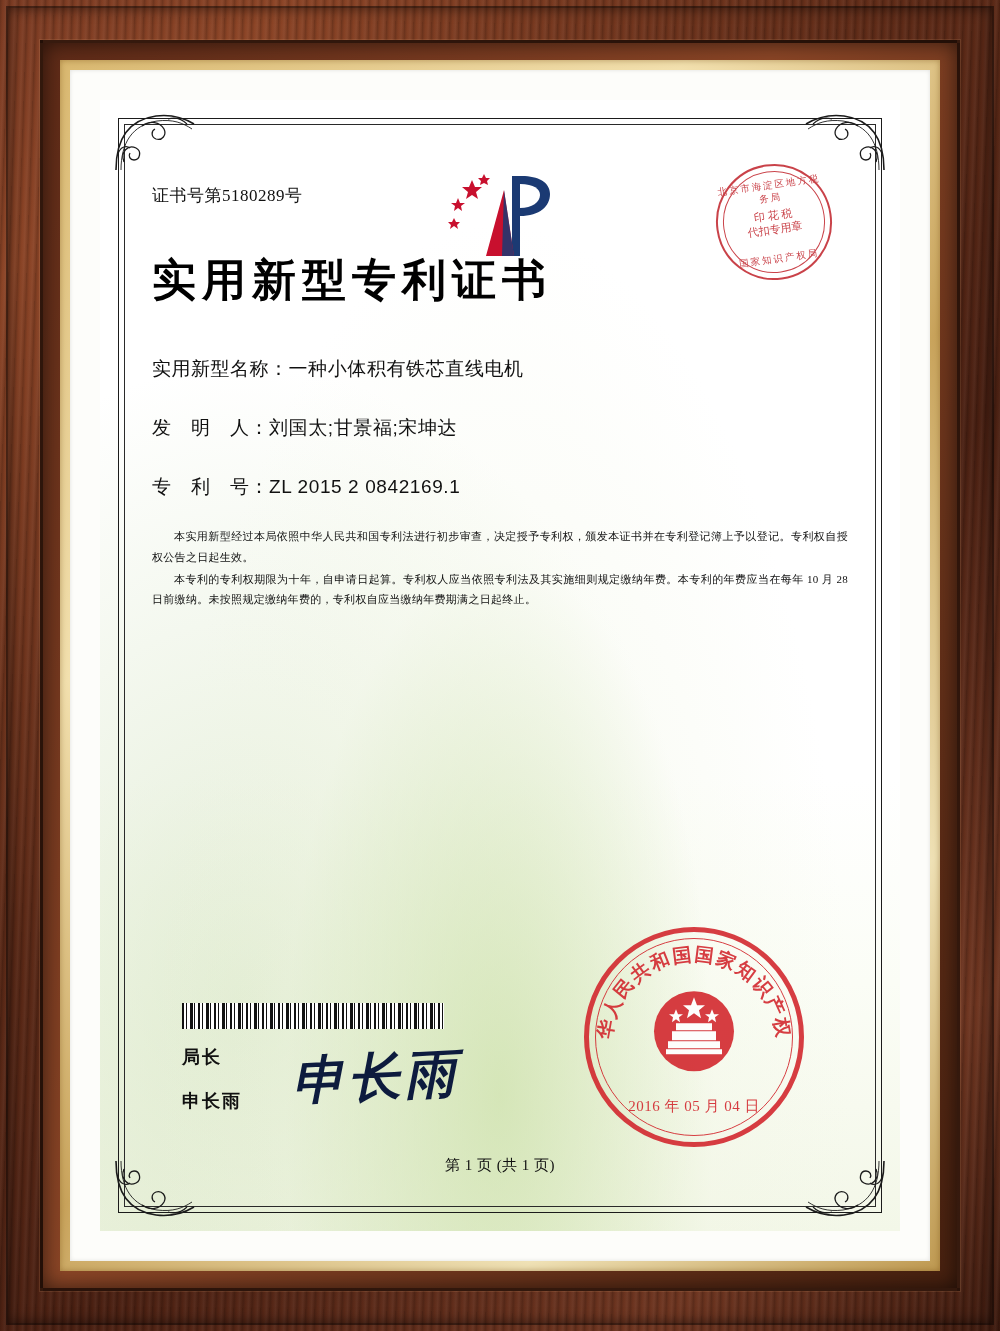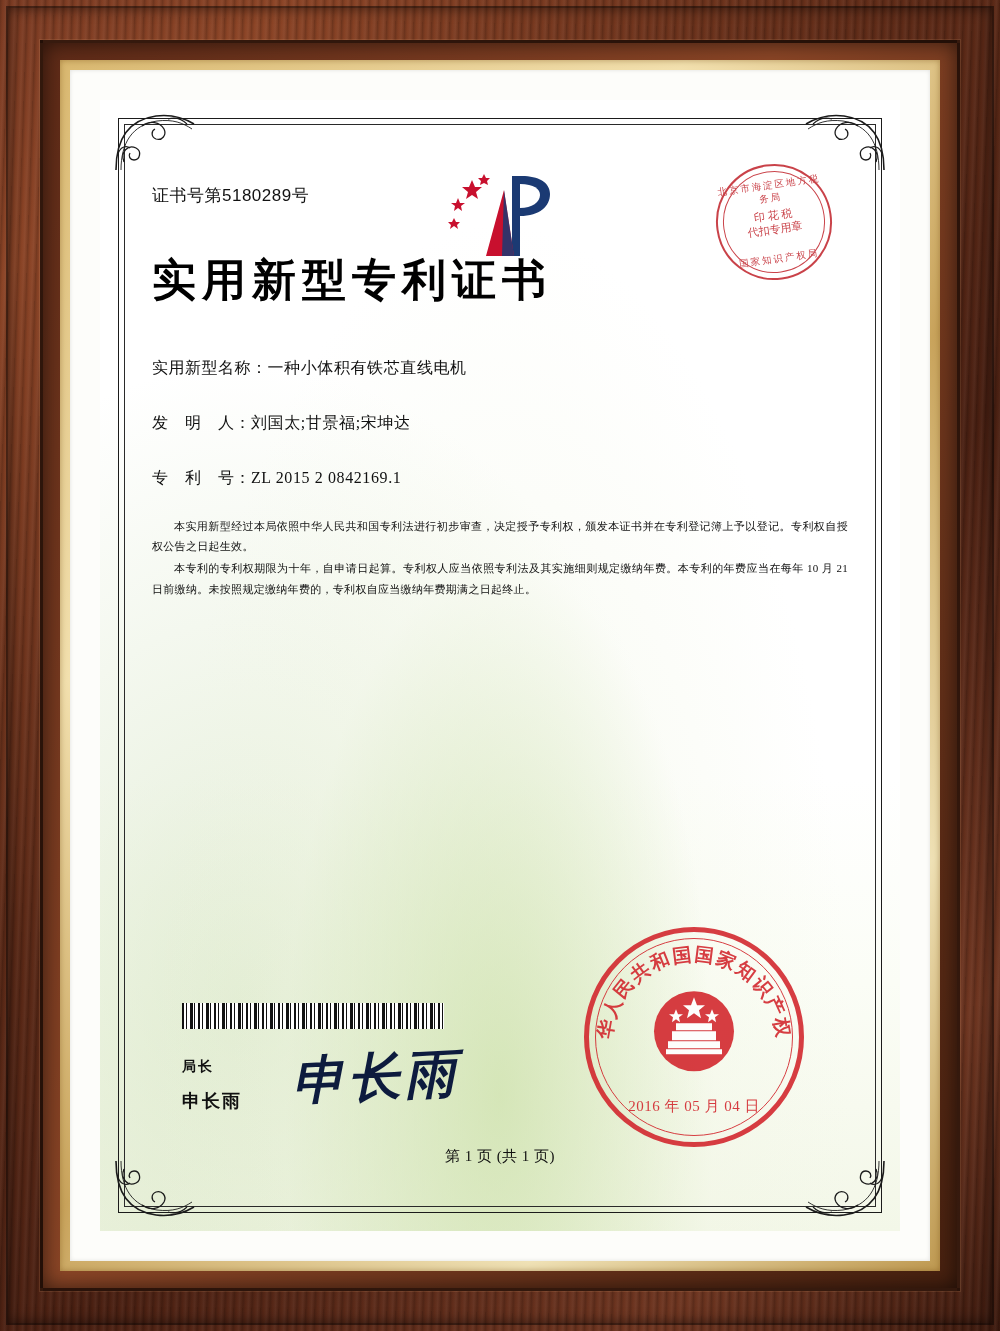--- a/index.html
+++ b/index.html
@@ -97,21 +97,21 @@
   .corner.tr { right: 12px; top: 10px;  transform: scaleX(-1); }
   .corner.bl { left: 12px;  bottom: 10px; transform: scaleY(-1); }
   .corner.br { right: 12px; bottom: 10px; transform: scale(-1,-1); }
 
   
   .content {
     position: absolute;
     left: 52px; top: 62px; right: 52px; bottom: 40px;
   }
   .cert-no {
-    font-family: Liberation Sans, sans-serif;
+    font-family: Liberation Serif, serif;
     font-size: 17px;
     color: #111;
     letter-spacing: 0.5px;
     margin-top: 22px;
   }
 
   
   .logo {
     position: absolute;
     left: 290px; top: 6px;
@@ -160,22 +160,22 @@
     text-align: left;
     font-family: "DejaVu Serif", serif;
     font-weight: bold;
     font-size: 44px;
     letter-spacing: 6px;
     color: #000;
   }
 
   .fields { margin-top: 48px; }
   .field {
-    font-family: Liberation Serif, serif;
-    font-size: 16px;
+    font-family: Liberation Sans, sans-serif;
+    font-size: 19px;
     color: #111;
     margin-bottom: 26px;
     line-height: 1.2;
     margin-top: 36px;
   }
   .field .lbl { letter-spacing: 0.5px; }
   .field .val { letter-spacing: 0.6px; }
 
   .paras { margin-top: 28px; }
   .para {
@@ -201,25 +201,25 @@
         #111 8px, #111 11px, #fff 11px, #fff 12px,
         #111 12px, #111 13px, #fff 13px, #fff 16px);
   }
 
   .signature-block {
     position: absolute;
     left: 30px; bottom: 78px;
     font-family: "DejaVu Sans", sans-serif;
   }
   .signature-block .role {
-    font-size: 14px;
+    font-size: 18px;
     font-weight: bold;
     color: #111;
     letter-spacing: 2px;
-    margin-bottom: 13px;
+    margin-bottom: 20px;
   }
   .signature-block .name {
     font-size: 18px;
     font-weight: bold;
     color: #111;
     letter-spacing: 2px;
   }
   .handwriting {
     position: absolute;
     left: 140px; bottom: 78px;
@@ -271,21 +271,21 @@
     left: 0; bottom: 26px; width: 100%;
     text-align: center;
     font-family: "Liberation Serif", serif;
     font-size: 15px;
     color: #d2232a;
     letter-spacing: 0.5px;
   }
 
   .page-footer {
     position: absolute;
-    left: 0; bottom: 25px; width: 100%;
+    left: 0; bottom: 16px; width: 100%;
     text-align: center;
     font-family: "Liberation Serif", serif;
     font-size: 15px;
     color: #111;
     letter-spacing: 0.5px;
   }
 </style>
 </head>
 <body>
 
@@ -376,21 +376,21 @@
         <div class="field">
           <span class="lbl">发　明　人：</span><span class="val">刘国太;甘景福;宋坤达</span>
         </div>
         <div class="field">
           <span class="lbl">专　利　号：</span><span class="val">ZL 2015 2 0842169.1</span>
         </div>
       </div>
 
       <div class="paras">
         <p class="para">本实用新型经过本局依照中华人民共和国专利法进行初步审查，决定授予专利权，颁发本证书并在专利登记簿上予以登记。专利权自授权公告之日起生效。</p>
-        <p class="para">本专利的专利权期限为十年，自申请日起算。专利权人应当依照专利法及其实施细则规定缴纳年费。本专利的年费应当在每年 10 月 21 日前缴纳。未按照规定缴纳年费的，专利权自应当缴纳年费期满之日起终止。</p>
+        <p class="para">本专利的专利权期限为十年，自申请日起算。专利权人应当依照专利法及其实施细则规定缴纳年费。本专利的年费应当在每年 10 月 28 日前缴纳。未按照规定缴纳年费的，专利权自应当缴纳年费期满之日起终止。</p>
       </div>
 
       <div class="barcode"></div>
 
       <div class="signature-block">
         <div class="role">局长</div>
         <div class="name">申长雨</div>
       </div>
 
       <div class="handwriting">申长雨</div>

